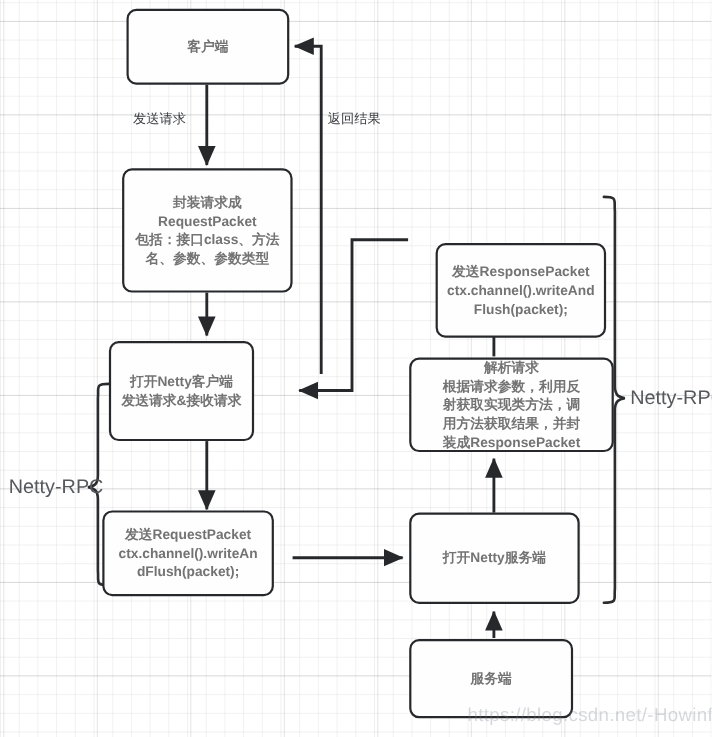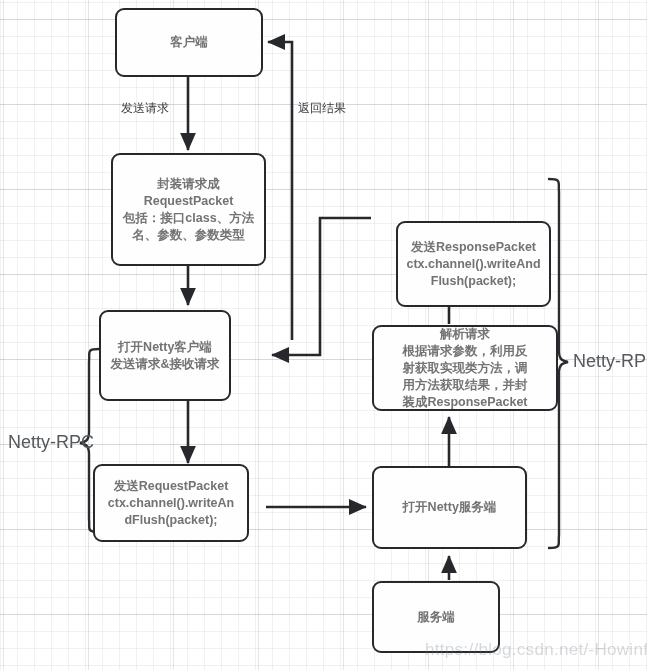--- a/index.html
+++ b/index.html
@@ -142,21 +142,21 @@
 Flush(packet);</div>
 
   <div class="node" style="left:372px; top:325px; width:186px; height:86px;">解析请求
 根据请求参数，利用反
 射获取实现类方法，调
 用方法获取结果，并封
 装成ResponsePacket</div>
 
   <div class="node" style="left:372px; top:466px; width:155px; height:83px;">打开Netty服务端</div>
 
-  <div class="node" style="left:372px; top:581px; width:128px; height:72px;">服务端</div>
+  <div class="node" style="left:372px; top:581px; width:149px; height:72px;">服务端</div>
 
   <div class="edge-label" style="left:121px; top:101px;">发送请求</div>
 
   <div class="edge-label" style="left:298px; top:101px;">返回结果</div>
 
   <div class="brace-label" style="left:8px; top:435px;">Netty-RPC</div>
 
   <div class="brace-label" style="left:573px; top:354px;">Netty-RPC</div>
 
   <div class="watermark">https://blog.csdn.net/-Howinfun</div>

